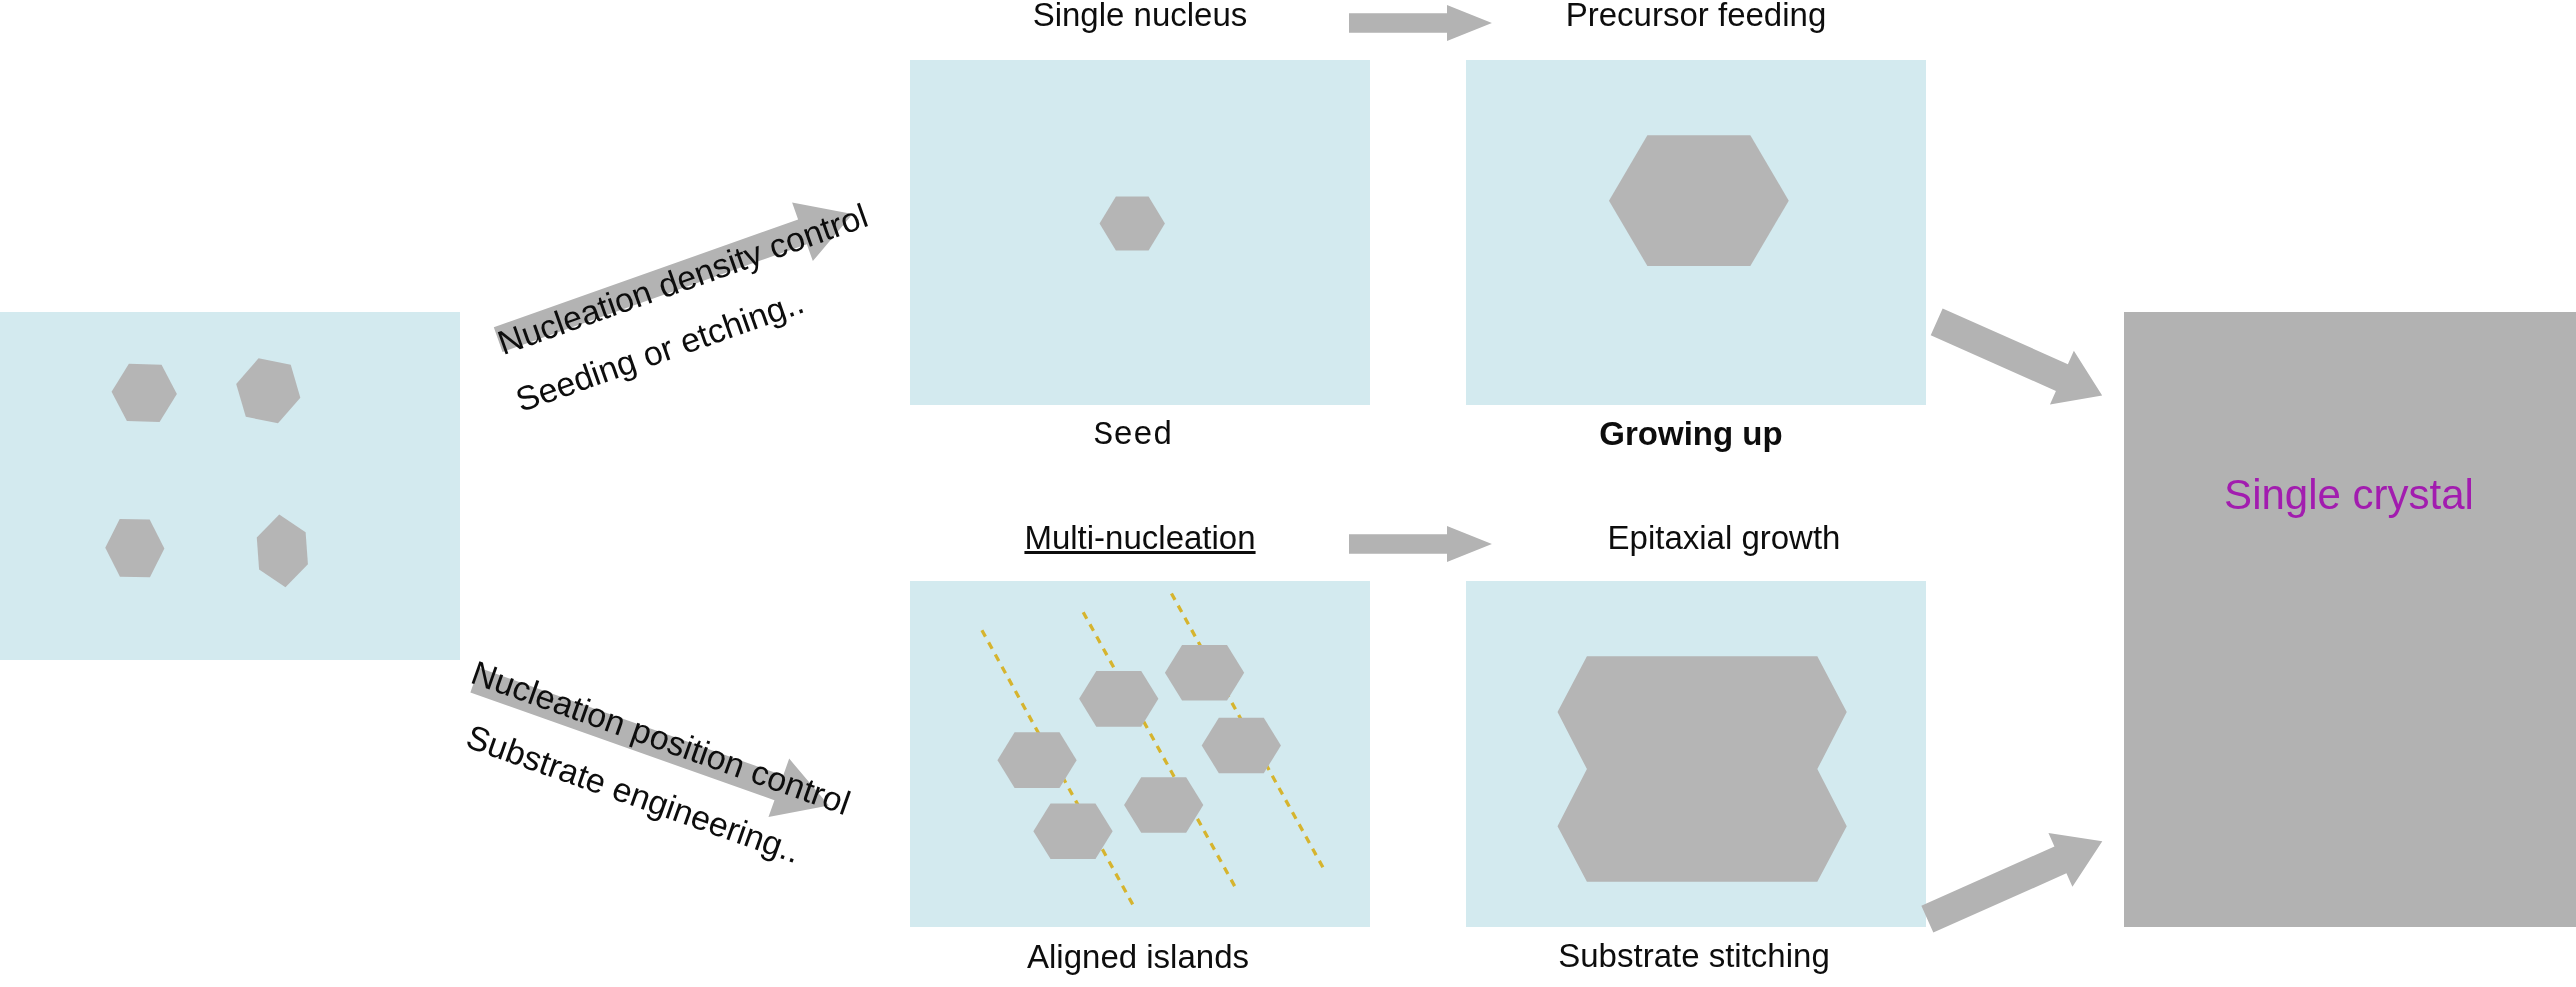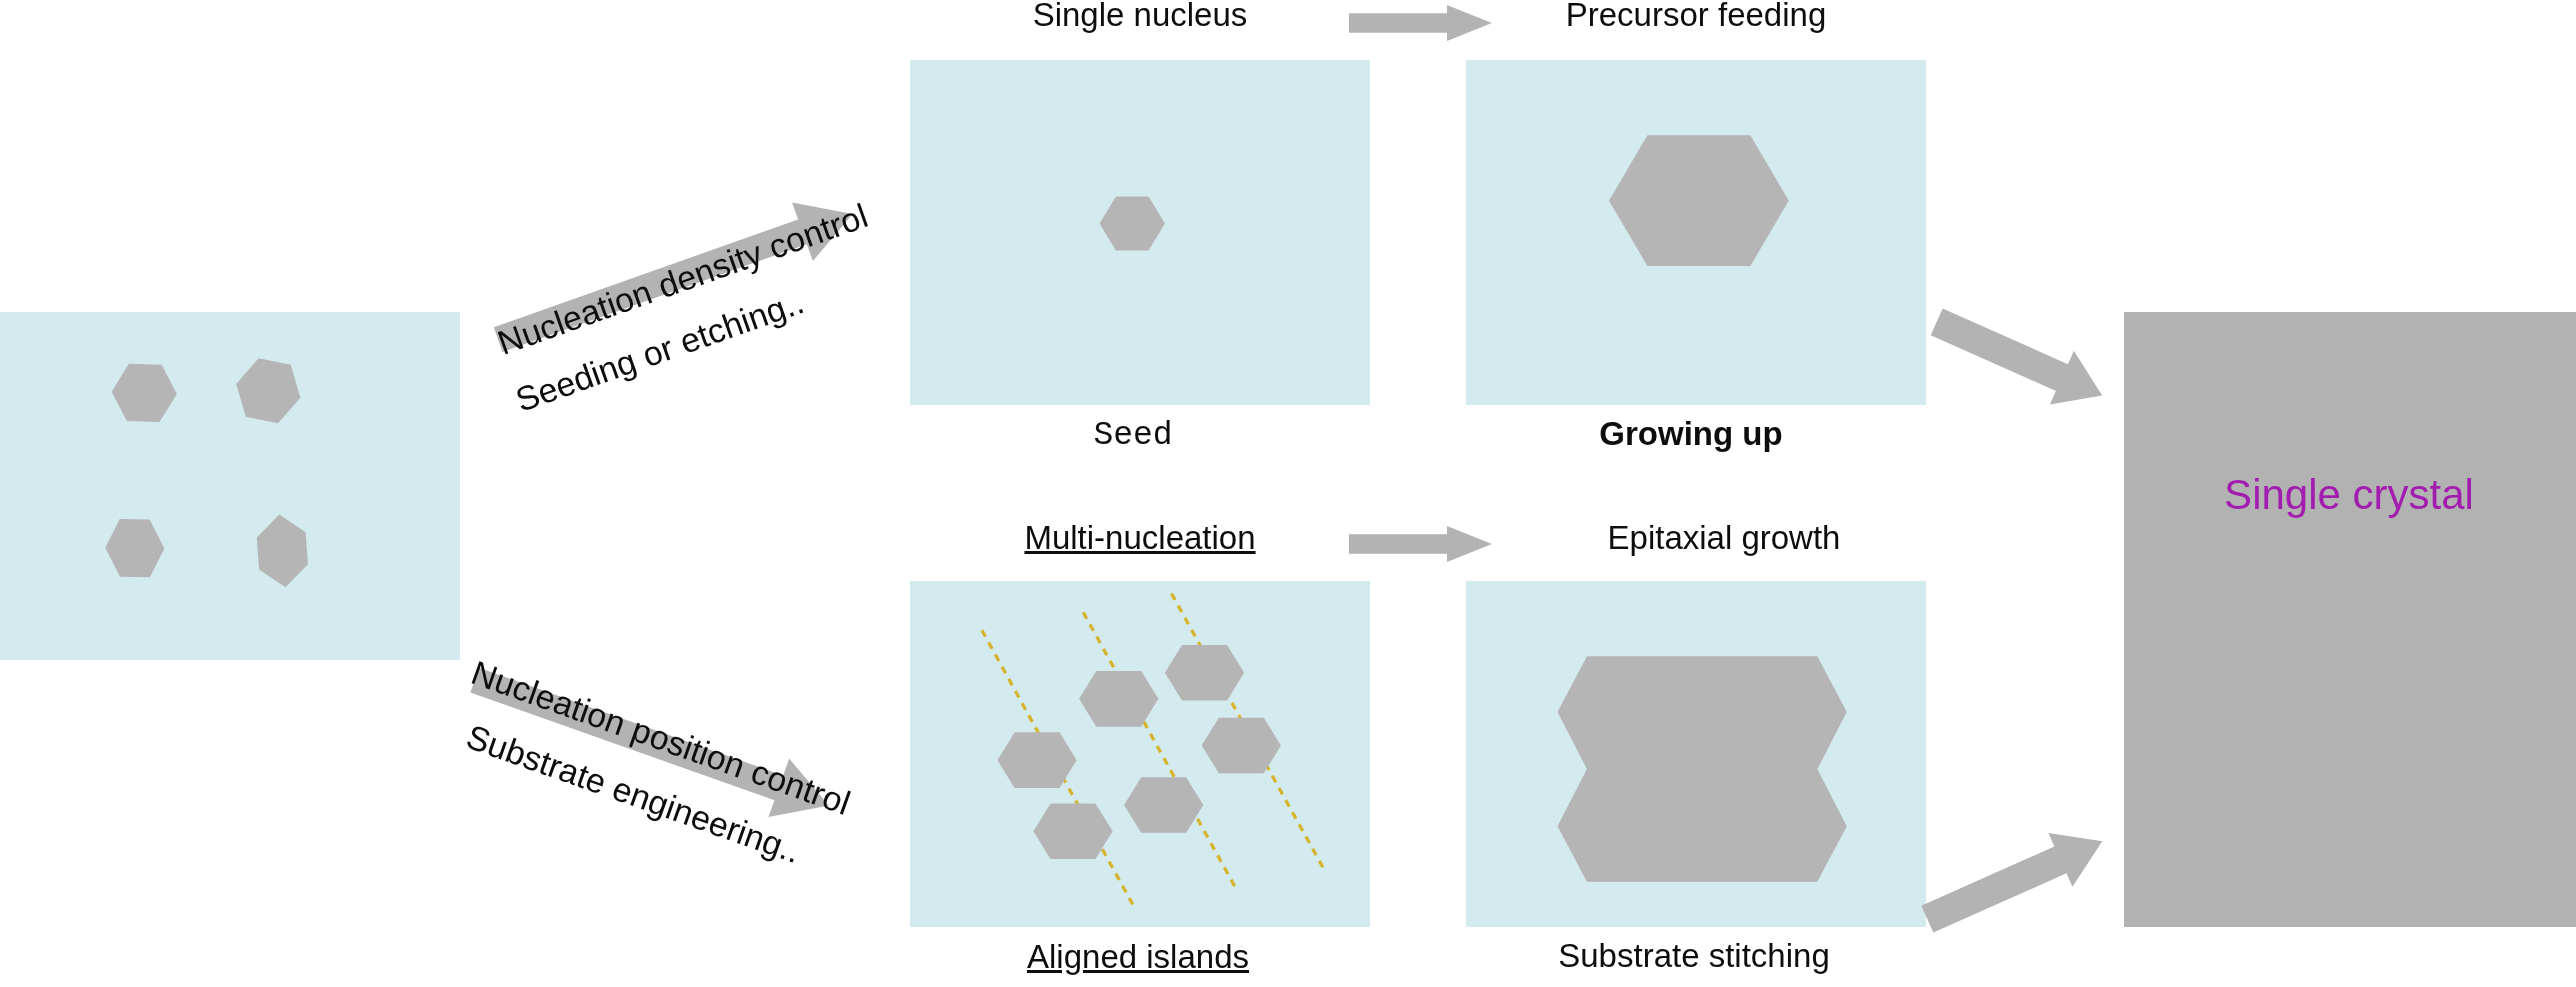--- a/index.html
+++ b/index.html
@@ -120,21 +120,21 @@
       <g fill="#b5b5b5">
         <polygon points="128,185 183,185 204,219 183,253 128,253 107,219"></polygon>
         <polygon points="172,272 227,272 248,306 227,340 172,340 151,306"></polygon>
         <polygon points="228,110 283,110 304,144 283,178 228,178 207,144"></polygon>
         <polygon points="283,240 338,240 359,274 338,308 283,308 262,274"></polygon>
         <polygon points="333,78 388,78 409,112 388,146 333,146 312,112"></polygon>
         <polygon points="378,167 433,167 454,201 433,235 378,235 357,201"></polygon>
       </g>
     </svg>
   </div>
-  <div class="lbl center" style="left:1138px;top:940px;text-decoration:underline;">Aligned islands</div>
+  <div class="lbl center" style="left:1138px;top:940px;">Aligned islands</div>
 
   <div class="panel bluebox" style="left:1466px;top:581px;width:460px;height:346px;">
   </div>
   <div class="svgwrap" style="left:1466px;top:581px;">
     <svg width="460" height="346" viewBox="0 0 563 423">
       <polygon fill="#b5b5b5" points="148,92 318,92 355,92 430,92 466,160 430,230 466,300 430,368 318,368 148,368 112,300 148,230 112,160"></polygon>
     </svg>
   </div>
   <div class="lbl center" style="left:1694px;top:939px;">Substrate stitching</div>
 

